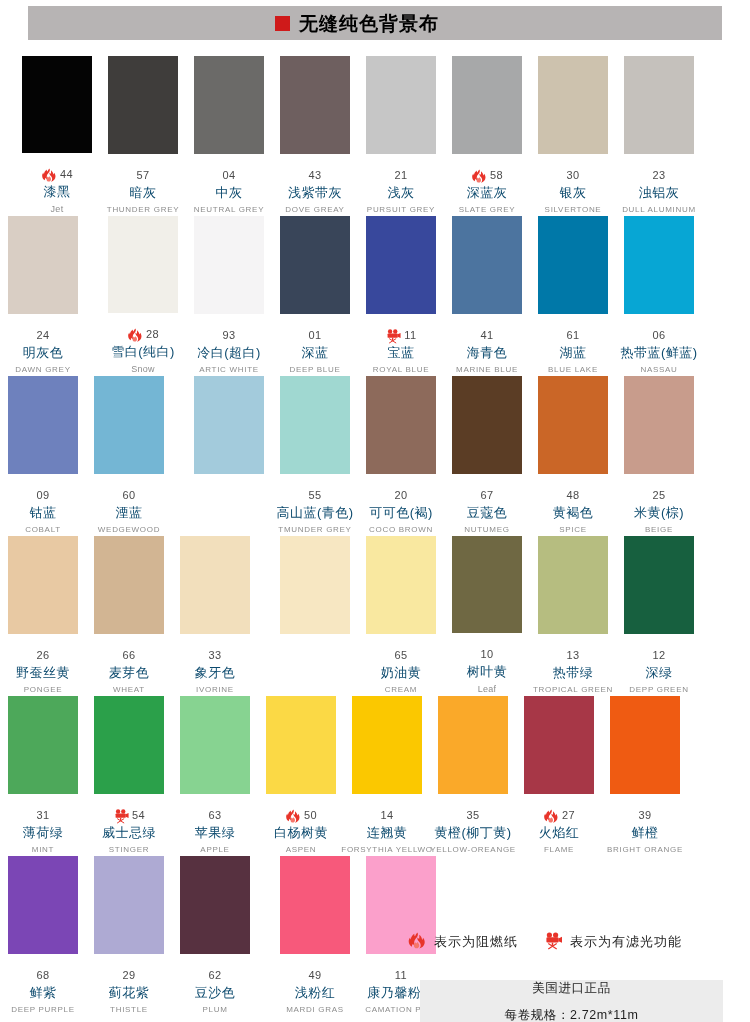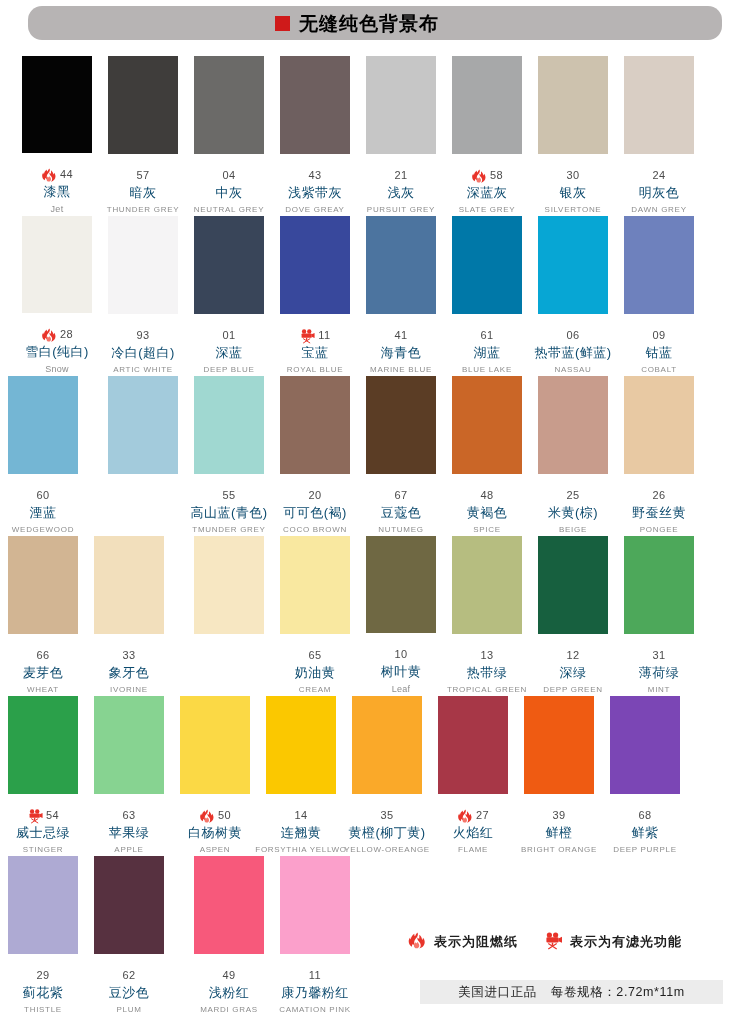--- a/index.html
+++ b/index.html
@@ -20,21 +20,20 @@
   .header-bar {
     position: absolute;
     left: 28px;
     top: 6px;
     width: 694px;
     height: 34px;
     background: #b7b4b4;
     display: flex;
     align-items: center;
     justify-content: center;
-    border-radius: 14px;
   }
   .header-inner {
     display: flex;
     align-items: center;
     gap: 9px;
     transform: translateX(-18px);
   }
   .header-square {
     width: 15px; height: 15px;
     background: #cf1a1a;
@@ -125,21 +124,20 @@
   .en.mixed { text-transform: none; font-size: 9px; letter-spacing: 0.3px; }
 
   
   .legend {
     position: absolute;
     left: 408px;
     top: 932px;
     display: flex;
     align-items: flex-end;
     gap: 26px;
-    font-weight: bold;
   }
   .legend-item {
     display: flex;
     align-items: center;
     gap: 7px;
   }
   .legend-text {
     font-size: 13px;
     color: #1f1f1f;
     line-height: 1;
@@ -148,26 +146,27 @@
   }
   .legend-icon { width: 19px; height: 18px; display: block; }
   .legend-icon svg { display: block; width: 19px; height: 18px; }
 
   
   .footer-bar {
     position: absolute;
     left: 420px;
     top: 980px;
     width: 303px;
-    height: 24px;
+    height: 43px;
     background: #ececec;
     display: flex;
     align-items: center;
     justify-content: center;
     gap: 14px;
+    flex-direction: column;
   }
   .footer-text {
     font-size: 12.5px;
     color: #1f1f1f;
     letter-spacing: 0.6px;
     line-height: 1;
     white-space: nowrap;
   }
 </style>
 </head>
@@ -258,20 +257,30 @@
         </div>
       </div>
       <div class="cell">
         <div class="swatch" style="background: rgb(205, 194, 174);"></div>
         <div class="meta">
           <div class="code-row">
             <span class="code">30</span>
           </div>
           <div class="cn">银灰</div>
           <div class="en">SILVERTONE</div>
+        </div>
+      </div>
+      <div class="cell">
+        <div class="swatch" style="background: rgb(197, 193, 188);"></div>
+        <div class="meta">
+          <div class="code-row">
+            <span class="code">23</span>
+          </div>
+          <div class="cn">浊铝灰</div>
+          <div class="en">DULL ALUMINUM</div>
         </div>
       </div>
       <div class="cell">
         <div class="swatch" style="background: rgb(217, 206, 196);"></div>
         <div class="meta">
           <div class="code-row">
             <span class="code">24</span>
           </div>
           <div class="cn">明灰色</div>
           <div class="en">DAWN GREY</div>

